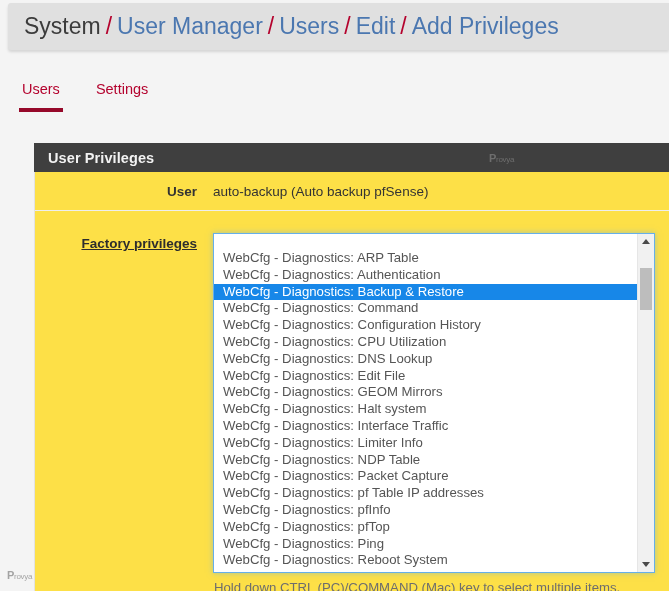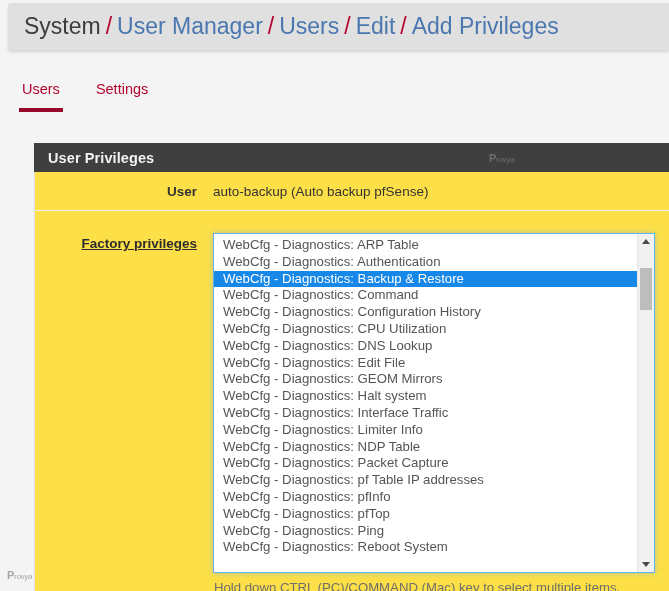--- a/index.html
+++ b/index.html
@@ -186,21 +186,21 @@
     height: 340px;
     background: #ffffff;
     border: 1px solid #66afe9;
     box-shadow: 0 0 6px rgba(102,175,233,0.55);
     box-sizing: border-box;
     display: flex;
     overflow: hidden;
   }
   .listbox-options {
     flex: 1 1 auto;
-    padding: 3px 0 0 0;
+    padding: 16px 0 0 0;
     overflow: hidden;
   }
   .opt {
     height: 16.8px;
     line-height: 16.8px;
     font-size: 13.2px;
     color: #555555;
     padding-left: 9px;
     white-space: nowrap;
     cursor: pointer;

